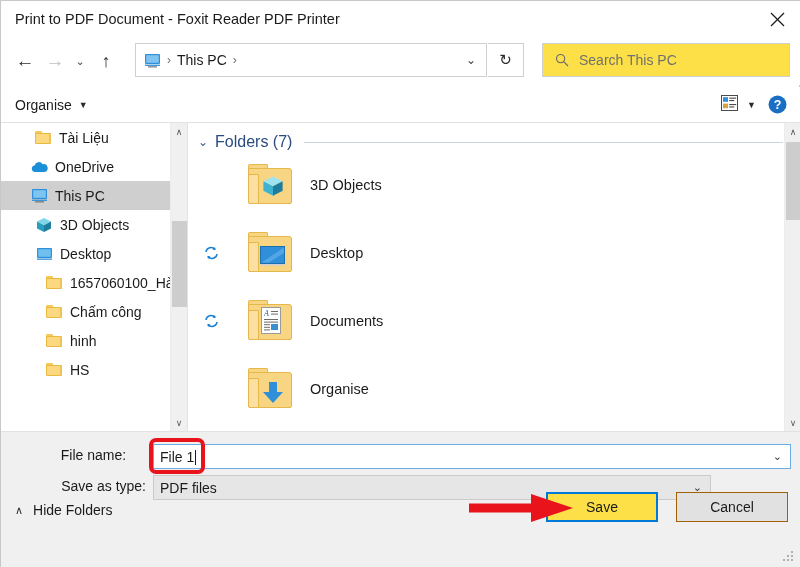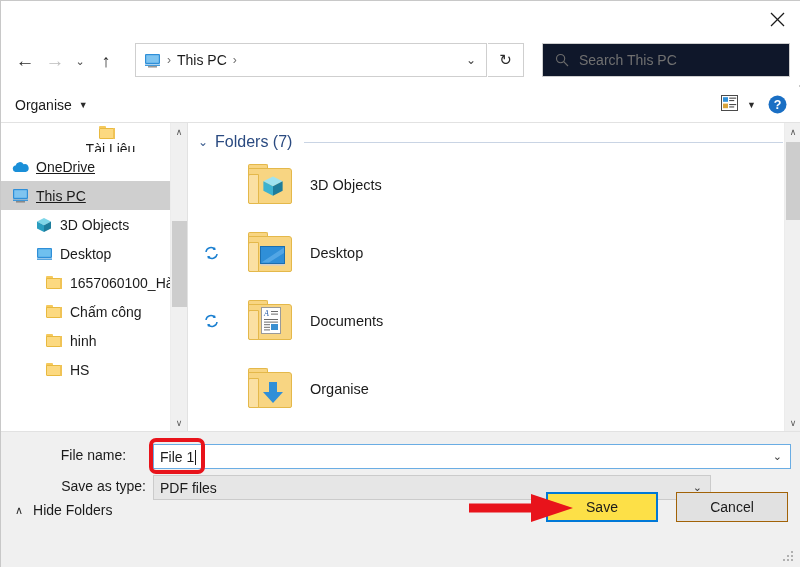--- a/index.html
+++ b/index.html
@@ -78,21 +78,21 @@
     border: 1px solid #cfcfcf; border-left: none;
     background: #ffffff;
     display: flex; align-items: center; justify-content: center;
     cursor: pointer;
     font-size: 15px; color: #2b2b2b;
   }
   .searchbox {
     position: absolute; left: 541px; top: 42px;
     width: 248px; height: 34px;
     border: 1px solid #cfcfcf;
-    background: #0f172a;
+    background: #fde047;
     display: flex; align-items: center;
     cursor: text;
   }
   .search-icon { margin-left: 12px; display:flex; }
   .search-ph { margin-left: 10px; font-size: 14px; color: #707070; }
 
   
   .toolbar {
     position: absolute; top: 86px; left: 0;
     width: 800px; height: 36px;
@@ -131,22 +131,22 @@
   }
   .sb-item {
     height: 29px;
     display: flex; align-items: center;
     font-size: 14px; color: #1b1b1b;
     white-space: nowrap;
     cursor: pointer;
   }
   .sb-item.selected { background: #cfcfcf; }
   .sb-ico { width: 18px; height: 18px; flex: none; display:flex; align-items:center; justify-content:center; margin-right: 7px; }
-  .ind-1 { padding-left: 33px; flex-direction: column; }
-  .ind-2 { padding-left: 10px; text-decoration: underline; }
+  .ind-1 { padding-left: 33px; }
+  .ind-2 { padding-left: 29px; }
   .ind-3 { padding-left: 44px; }
   .sb-label { overflow: hidden; }
 
   
   .folder-ico {
     width: 16px; height: 13px; position: relative;
   }
   .folder-ico .tab {
     position:absolute; left:0; top:0; width:7px; height:2.5px;
     background:#f5c95c; border-radius:1px 1px 0 0;
@@ -325,20 +325,21 @@
     width: 110px; height: 30px;
     pointer-events: none;
   }
 </style>
 </head>
 <body>
 
 <div class="dialog">
 
   <div class="titlebar">
+    <div class="title">Print to PDF Document - Foxit Reader PDF Printer</div>
     <div class="close-btn">
       <svg width="15" height="15" viewBox="0 0 15 15">
         <line x1="1" y1="1" x2="14" y2="14" stroke="#1b1b1b" stroke-width="1.2"></line>
         <line x1="14" y1="1" x2="1" y2="14" stroke="#1b1b1b" stroke-width="1.2"></line>
       </svg>
     </div>
   </div>
 
   <div class="navbar">
     <div class="navbtn back">←</div>

